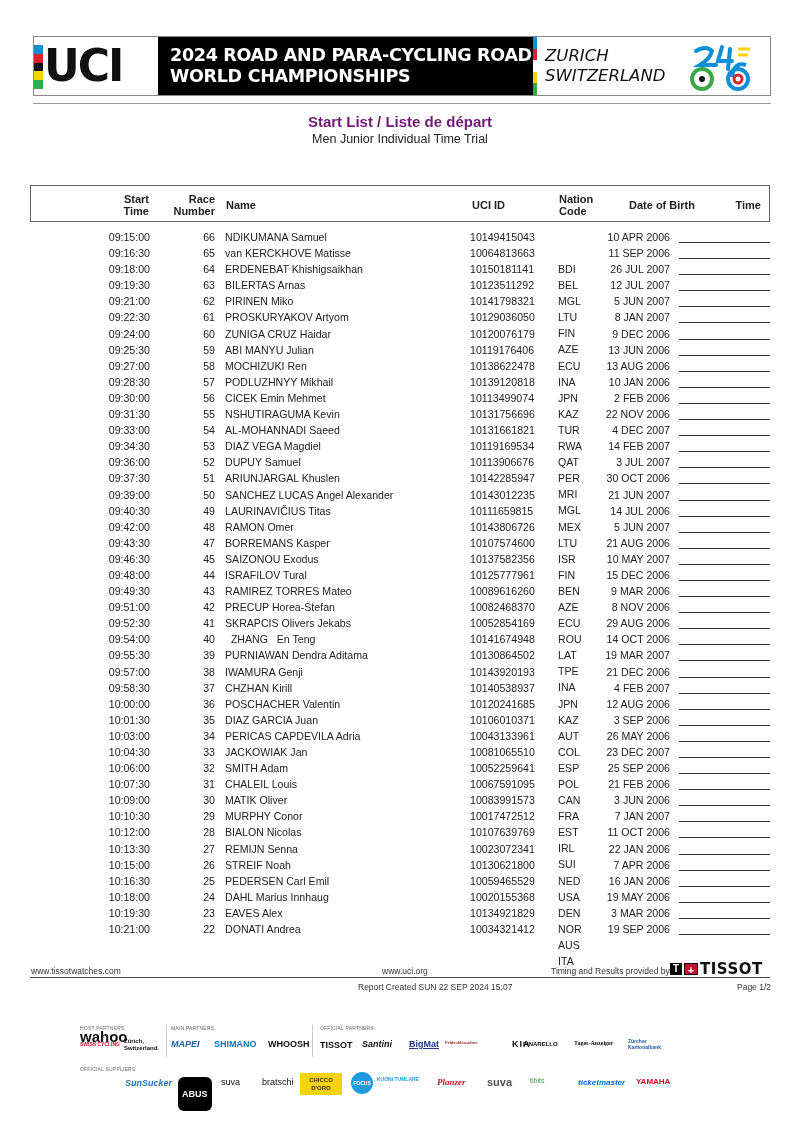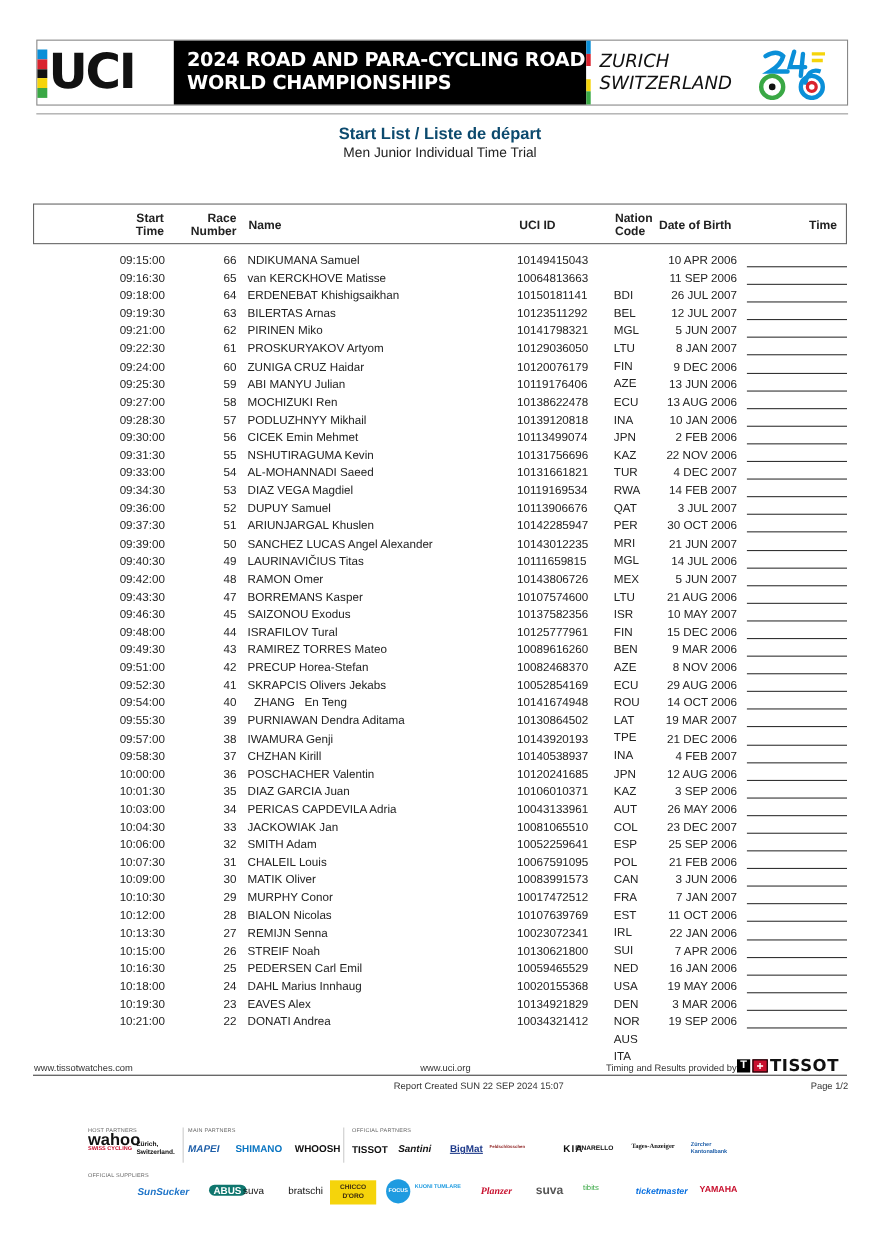--- a/index.html
+++ b/index.html
@@ -15,32 +15,32 @@
   .title-block { background:#000; color:#fff; flex:0 0 375px; display:flex; flex-direction:column; justify-content:center; padding-left:12px; }
   .title-block div { font-family:"DejaVu Sans", sans-serif; font-weight:bold; font-size:17.5px; line-height:21px; letter-spacing:-0.3px; }
   .city-block { position:relative; flex:1; display:flex; align-items:center; padding-left:12px;font-style:italic; }
   .city-stripe { position:absolute; left:0; top:0; width:4px; height:100%; display:flex; flex-direction:column; }
   .city-stripe span { flex:1; }
   .city-text { font-family:"DejaVu Sans", sans-serif; font-size:16.5px; line-height:20px; color:#111; }
   .logo246 { position:absolute; right:12px; top:6px; width:70px; height:48px; }
 
   .rule-top { position:absolute; left:33px; top:103px; width:738px; height:1px; background:#999; }
 
-  .doc-title { position:absolute; left:0; top:113px; width:800px; text-align:center; font-weight:bold; font-size:15px; color:#0c4a6e; }
+  .doc-title { position:absolute; left:0; top:113px; width:800px; text-align:center; font-weight:bold; font-size:15px; color:#701a75; }
   .doc-sub { position:absolute; left:0; top:132px; width:800px; text-align:center; font-size:12.5px; color:#222; }
 
   
   .thead { position:absolute; left:30px; top:185px; width:740px; height:37px; border:1px solid #666; font-size:11px; font-weight:bold; color:#222; }
   .thead div { position:absolute; line-height:12px; }
   .h-start { right:620px; top:7px; text-align:right; }
   .h-race { right:554px; top:7px; text-align:right; }
   .h-name { left:195px; top:13px; }
   .h-uci { left:441px; top:13px; }
   .h-nation { left:528px; top:7px; }
-  .h-dob { left:568px; top:13px; }
+  .h-dob { left:598px; top:13px; }
   .h-time { right:8px; top:13px; }
 
   
   .rows { position:absolute; left:0; top:229px; width:800px; }
   .row { position:relative; height:16.1px; font-size:10.6px; color:#222; }
   .row span { position:absolute; top:2px; white-space:pre; }
   .c-time { right:650px; }
   .c-num { right:585px; text-align:right; }
   .c-name { left:225px; }
   .c-uci { left:470px; }
@@ -552,21 +552,21 @@
 <div class="p-logo" style="left:409px;top:1039px;color:#1e3a8a;text-decoration:underline">BigMat</div>
 <div class="p-logo" style="left:445px;top:1040px;color:#8b1c1c;font-size:4px">Feldschlösschen</div>
 <div class="p-logo" style="left:512px;top:1039px;color:#111;letter-spacing:1px">KIA</div>
 <div class="p-logo" style="left:523px;top:1041px;color:#111;font-size:6px">PINARELLO</div>
 <div class="p-logo" style="left:574px;top:1040px;color:#111;font-size:6px;font-family:'Liberation Serif',serif">Tages-Anzeiger</div>
 <div class="p-logo" style="left:628px;top:1038px;color:#1e5ea8;font-size:5px;width:50px;white-space:normal">Zürcher Kantonalbank</div>
 
 <div class="p-label" style="left:80px;top:1066px">OFFICIAL SUPPLIERS</div>
 <div class="p-logo" style="left:80px;top:1028px;font-size:15px;color:#111">wahoo</div>
 <div class="p-logo" style="left:125px;top:1078px;color:#1e74c8;font-style:italic">SunSucker</div>
-<div class="p-logo" style="left:190px;top:1077px;color:#fff;background:#0f766e;border-radius:6px;padding:0 4px">ABUS</div>
+<div class="p-logo" style="left:178px;top:1077px;color:#fff;background:#000000;border-radius:6px;padding:12px 4px">ABUS</div>
 <div class="p-logo" style="left:221px;top:1077px;color:#111;font-weight:normal">suva</div>
 <div class="p-logo" style="left:262px;top:1077px;color:#111;font-weight:normal">bratschi</div>
 <div class="p-logo" style="left:300px;top:1073px;width:42px;height:22px;background:#f5d40b;color:#3a2a10;font-size:6px;text-align:center;white-space:normal;line-height:8px;padding-top:3px">CHICCO D'ORO</div>
 <div class="p-logo" style="left:351px;top:1072px;width:22px;height:22px;border-radius:50%;background:#1e9be0;color:#fff;font-size:5px;text-align:center;line-height:22px">FOCUS</div>
 <div class="p-logo" style="left:377px;top:1076px;color:#1e9be0;font-size:5px;width:50px;white-space:normal">KUONI TUMLARE</div>
 <div class="p-logo" style="left:437px;top:1077px;color:#c8102e;font-style:italic;font-family:'Liberation Serif',serif">Planzer</div>
 <div class="p-logo" style="left:487px;top:1076px;color:#555;font-size:11px">suva</div>
 <div class="p-logo" style="left:530px;top:1077px;color:#3aa845;font-weight:normal;font-size:7px">tibits</div>
 <div class="p-logo" style="left:578px;top:1078px;color:#026cdf;font-style:italic;font-size:8px">ticketmaster</div>
 <div class="p-logo" style="left:636px;top:1077px;color:#c8102e;font-size:8px">YAMAHA</div>

